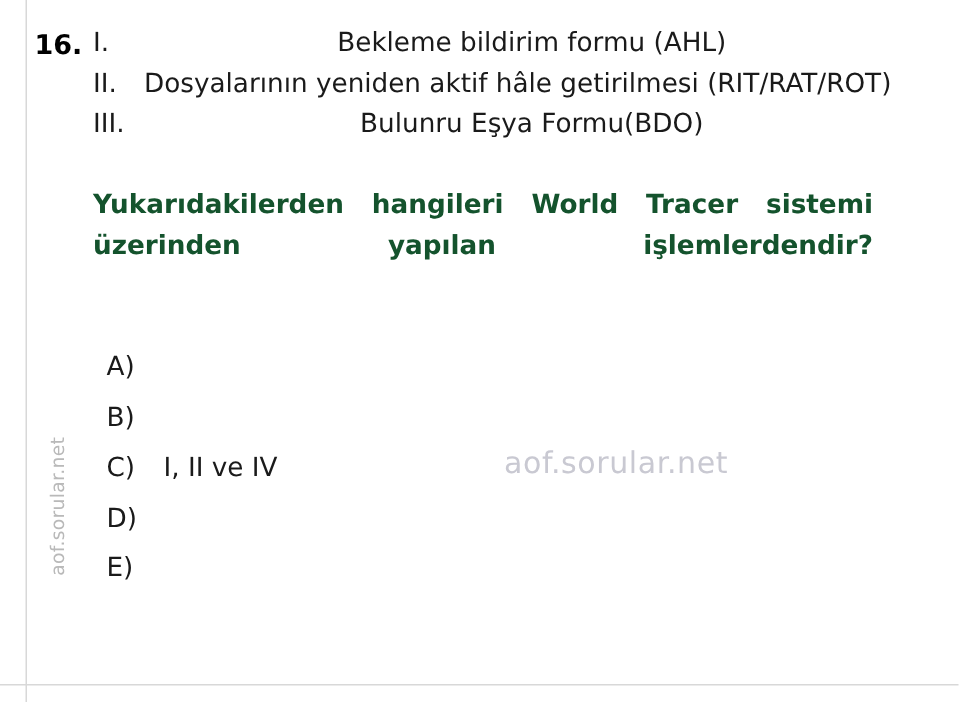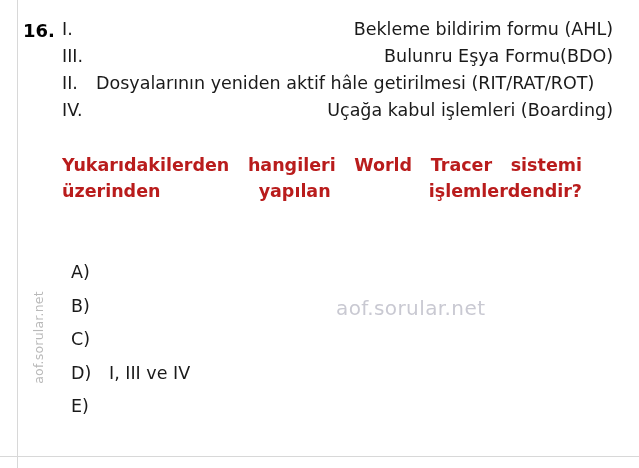--- a/index.html
+++ b/index.html
@@ -96,32 +96,32 @@
     flex: 0 0 auto;
     width: 34px;
     text-align: left;
   }
   .stem-text {
     flex: 1 1 auto;
     text-align: justify;
     text-justify: inter-word;
   }
   .stem-text.nojust {
-    text-align: right;
+    text-align: center;
   }
 
   .prompt {
     margin: 27px 0 0 39px;
     width: 520px;
     font-size: 17.5px;
     line-height: 1.5;
     font-weight: bold;
     text-align: justify;
     text-justify: inter-word;
-    color: #b91c1c;
+    color: #14532d;
   }
   .prompt > span { display: inline; }
   .prompt::after {
     content: "";
     display: inline-block;
     width: 100%;
   }
 
   .options {
     margin: 26px 0 0 48px;
@@ -155,47 +155,43 @@
 <div class="question-wrap">
 
   <div class="qnum">16.</div>
 
   <ul class="stem-list">
     <li class="stem-item">
       <span class="stem-marker">I.</span>
       <span class="stem-text nojust">Bekleme bildirim formu (AHL)</span>
     </li>
     <li class="stem-item">
-      <span class="stem-marker">III.</span>
-      <span class="stem-text nojust">Bulunru Eşya Formu(BDO)</span>
-    </li>
-    <li class="stem-item">
       <span class="stem-marker">II.</span>
       <span class="stem-text">Dosyalarının yeniden aktif hâle getirilmesi (RIT/RAT/ROT)</span>
     </li>
     <li class="stem-item">
-      <span class="stem-marker">IV.</span>
-      <span class="stem-text nojust">Uçağa kabul işlemleri (Boarding)</span>
+      <span class="stem-marker">III.</span>
+      <span class="stem-text nojust">Bulunru Eşya Formu(BDO)</span>
     </li>
   </ul>
 
   <div class="prompt"><span>Yukarıdakilerden hangileri World Tracer sistemi üzerinden yapılan işlemlerdendir?</span></div>
 
   <ul class="options">
     <li class="option">
       <span class="option-marker">A)</span>
     </li>
     <li class="option">
       <span class="option-marker">B)</span>
     </li>
     <li class="option">
       <span class="option-marker">C)</span>
+      <span class="option-text">I, II ve IV</span>
     </li>
     <li class="option">
       <span class="option-marker">D)</span>
-      <span class="option-text">I, III ve IV</span>
     </li>
     <li class="option">
       <span class="option-marker">E)</span>
     </li>
   </ul>
 
 </div>
 
 </body></html>

